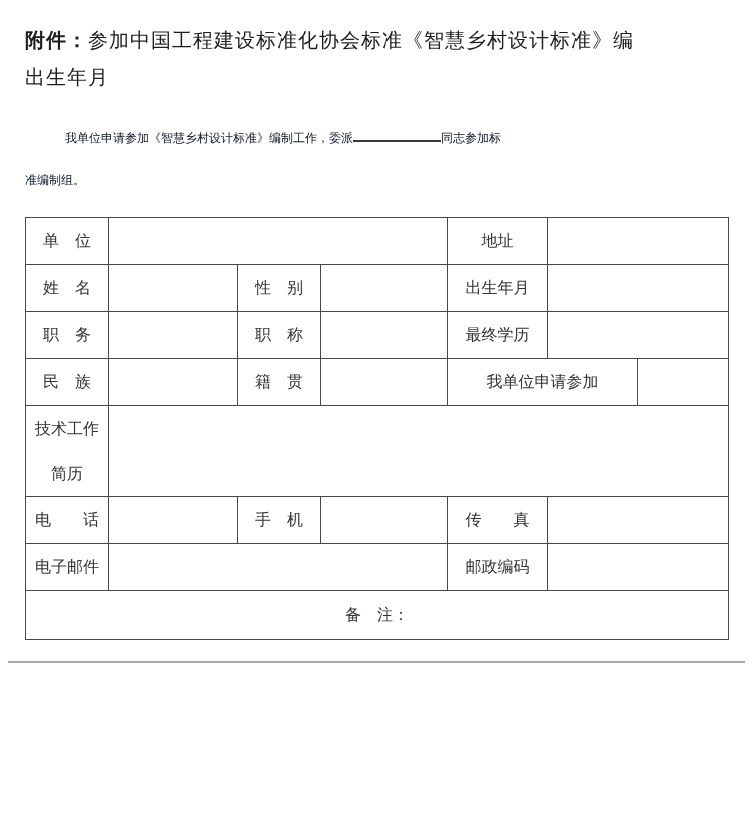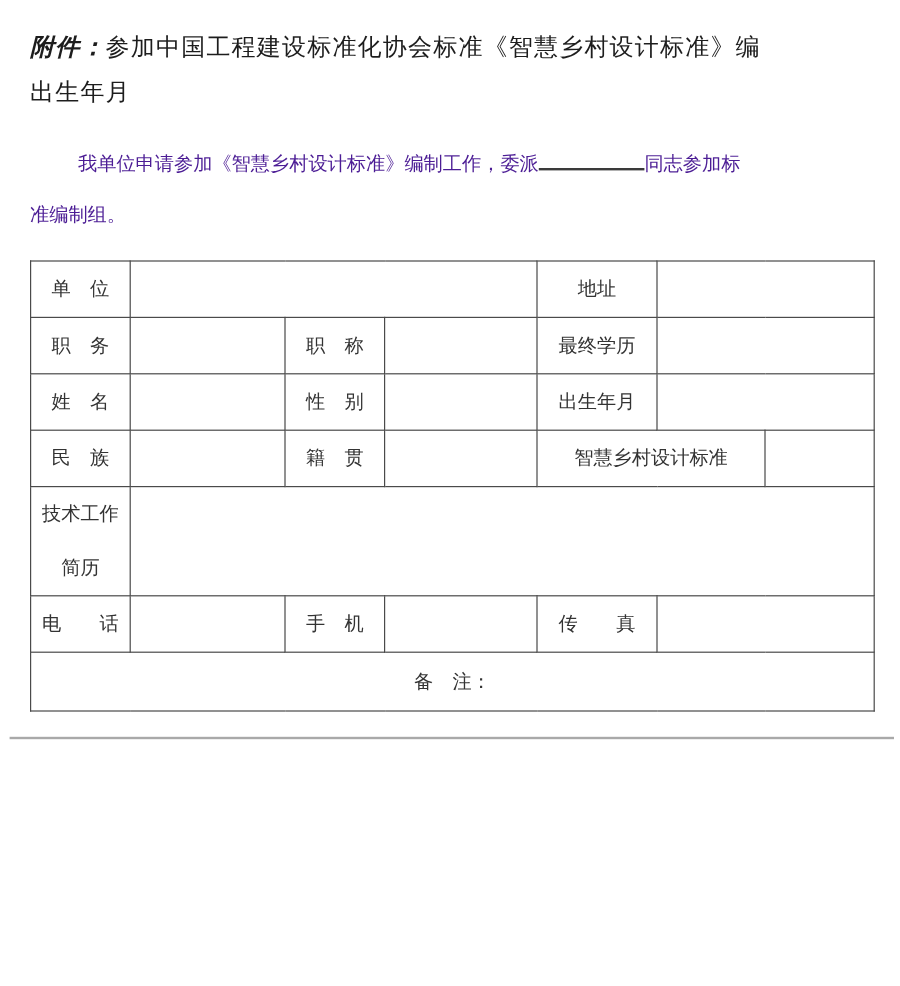--- a/index.html
+++ b/index.html
@@ -20,27 +20,26 @@
     margin: 0;
     padding: 22px 25px 0 25px;
     font-size: 20px;
     line-height: 37px;
     font-weight: normal;
     letter-spacing: 1px;
     color: #1d1d1d;
   }
   .title .title-prefix {
     font-weight: bold;
-    font-style: italic;
   }
   .para-line {
     margin: 0 25px;
-    font-size: 16px;
+    font-size: 12px;
     line-height: 22px;
-    color: #4c1d95;
+    color: #0f172a;
     white-space: nowrap;
   }
   .para-line1 { margin-top: 30px; text-indent: 40px; }
   .para-line2 { margin-top: 20px; }
   .blank-line {
     display: inline-block;
     width: 88px;
     height: 14px;
     border-bottom: 2px solid #3a3a3a;
     vertical-align: baseline;
@@ -100,43 +99,43 @@
 
     <tbody>
         <tr>
       <td class="h1r">单　位</td>
       <td colspan="3"></td>
       <td>地址</td>
       <td colspan="2"></td>
     </tr>
 
     <tr>
+      <td class="h1r">姓　名</td>
+      <td></td>
+      <td>性　别</td>
+      <td></td>
+      <td>出生年月</td>
+      <td colspan="2"></td>
+    </tr>
+
+    <tr>
       <td class="h1r">职　务</td>
       <td></td>
       <td>职　称</td>
       <td></td>
       <td>最终学历</td>
       <td colspan="2"></td>
     </tr>
 
     <tr>
-      <td class="h1r">姓　名</td>
-      <td></td>
-      <td>性　别</td>
-      <td></td>
-      <td>出生年月</td>
-      <td colspan="2"></td>
-    </tr>
-
-    <tr>
       <td class="h1r">民　族</td>
       <td></td>
       <td>籍　贯</td>
       <td></td>
-      <td colspan="2">智慧乡村设计标准</td>
+      <td colspan="2">我单位申请参加</td>
       <td></td>
     </tr>
 
 
     <tr>
       <td class="h2r two-line">
         <div>技术工作</div>
         <div>简历</div>
       </td>
       <td colspan="6"></td>
@@ -144,20 +143,26 @@
 
     <tr>
       <td class="h1r">电　　话</td>
       <td></td>
       <td>手　机</td>
       <td></td>
       <td>传　　真</td>
       <td colspan="2"></td>
     </tr>
 
+    <tr>
+      <td class="h1r">电子邮件</td>
+      <td colspan="3"></td>
+      <td>邮政编码</td>
+      <td colspan="2"></td>
+    </tr>
 
 
     <tr>
       <td colspan="7" class="remarks-cell">备　注：</td>
     </tr>
   </tbody>
     </table>
 
   <div class="page-break-line"></div>
 

